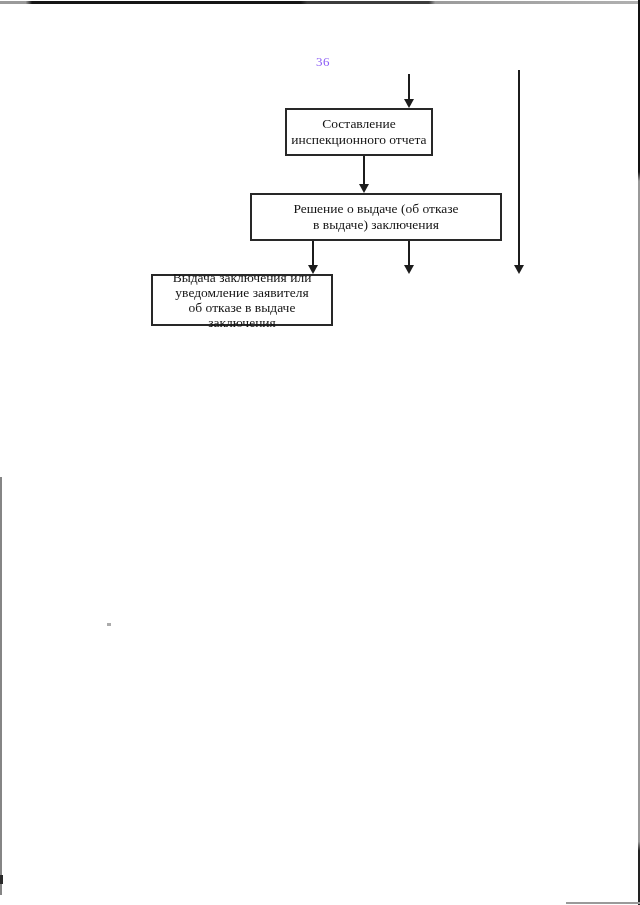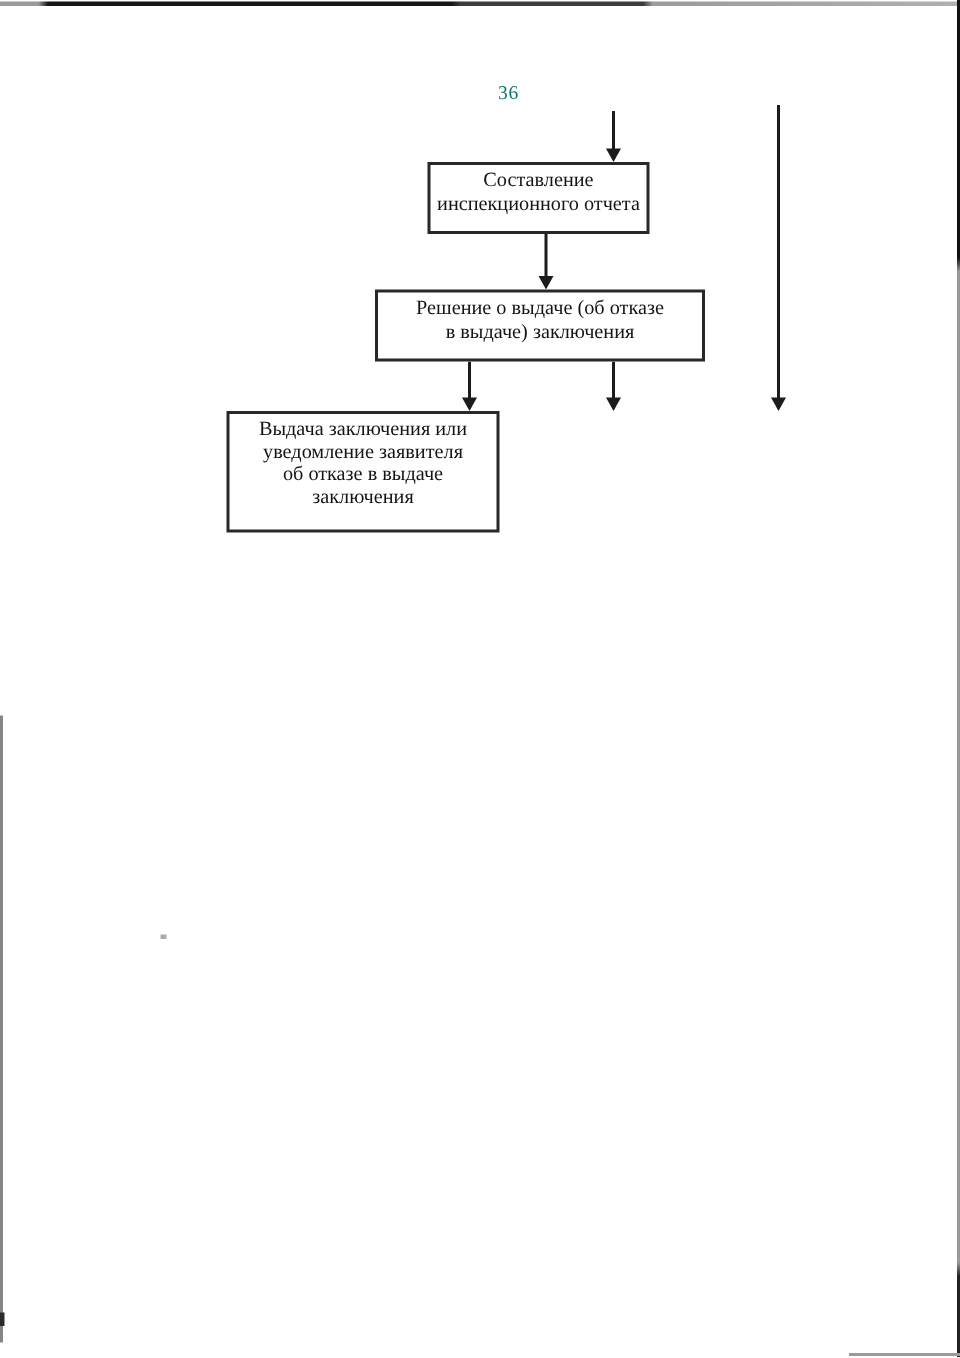--- a/index.html
+++ b/index.html
@@ -58,44 +58,44 @@
   .scan-speck {
     position: absolute;
     left: 107px; top: 623px;
     width: 4px; height: 3px;
     background: #ababab;
   }
 
   
   .page-number {
     position: absolute;
-    left: 332px; top: 54px;
+    left: 316px; top: 54px;
     font-size: 13px;
     letter-spacing: 0.5px;
-    color: #0f766e;
+    color: #8b5cf6;
   }
 
   
   .flow-node {
     position: absolute;
     box-sizing: border-box;
     border: 2px solid #282828;
     background: #ffffff;
     display: flex;
-    align-items: flex-start;
+    align-items: center;
     justify-content: center;
     text-align: center;
     font-size: 13.5px;
     line-height: 1.16;
     color: #141414;
     padding: 2px 4px;
   }
   .node-report   { left: 285px; top: 108px; width: 148px; height: 48px; }
-  .node-decision { left: 250px; top: 193px; width: 220px; height: 48px; }
-  .node-issue    { left: 151px; top: 274px; width: 182px; height: 81px; line-height: 1.12; }
+  .node-decision { left: 250px; top: 193px; width: 252px; height: 48px; }
+  .node-issue    { left: 151px; top: 274px; width: 182px; height: 52px; line-height: 1.12; }
   .node-register { left: 370px; top: 274px; width: 177px; height: 69px; }
 
   
   .arrow {
     position: absolute;
     width: 10px;
   }
   .arrow .shaft {
     position: absolute;
     left: 4px; top: 0; bottom: 7px;

